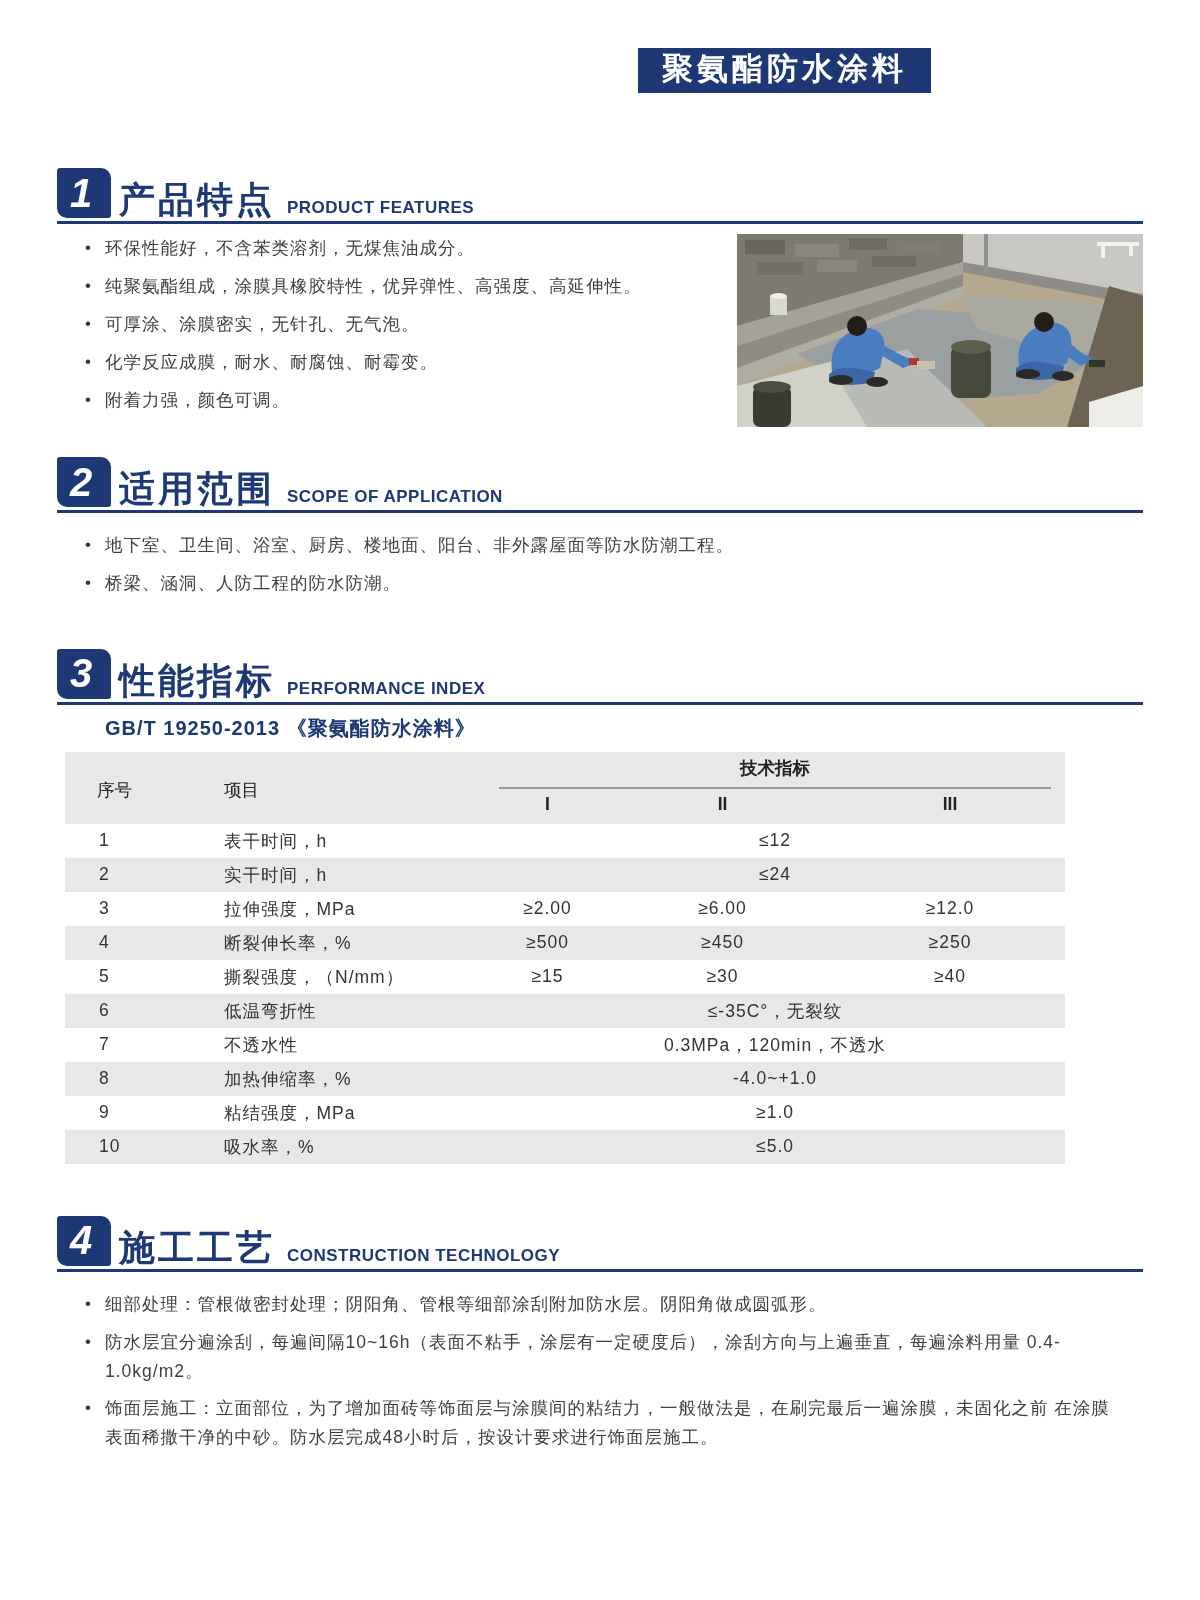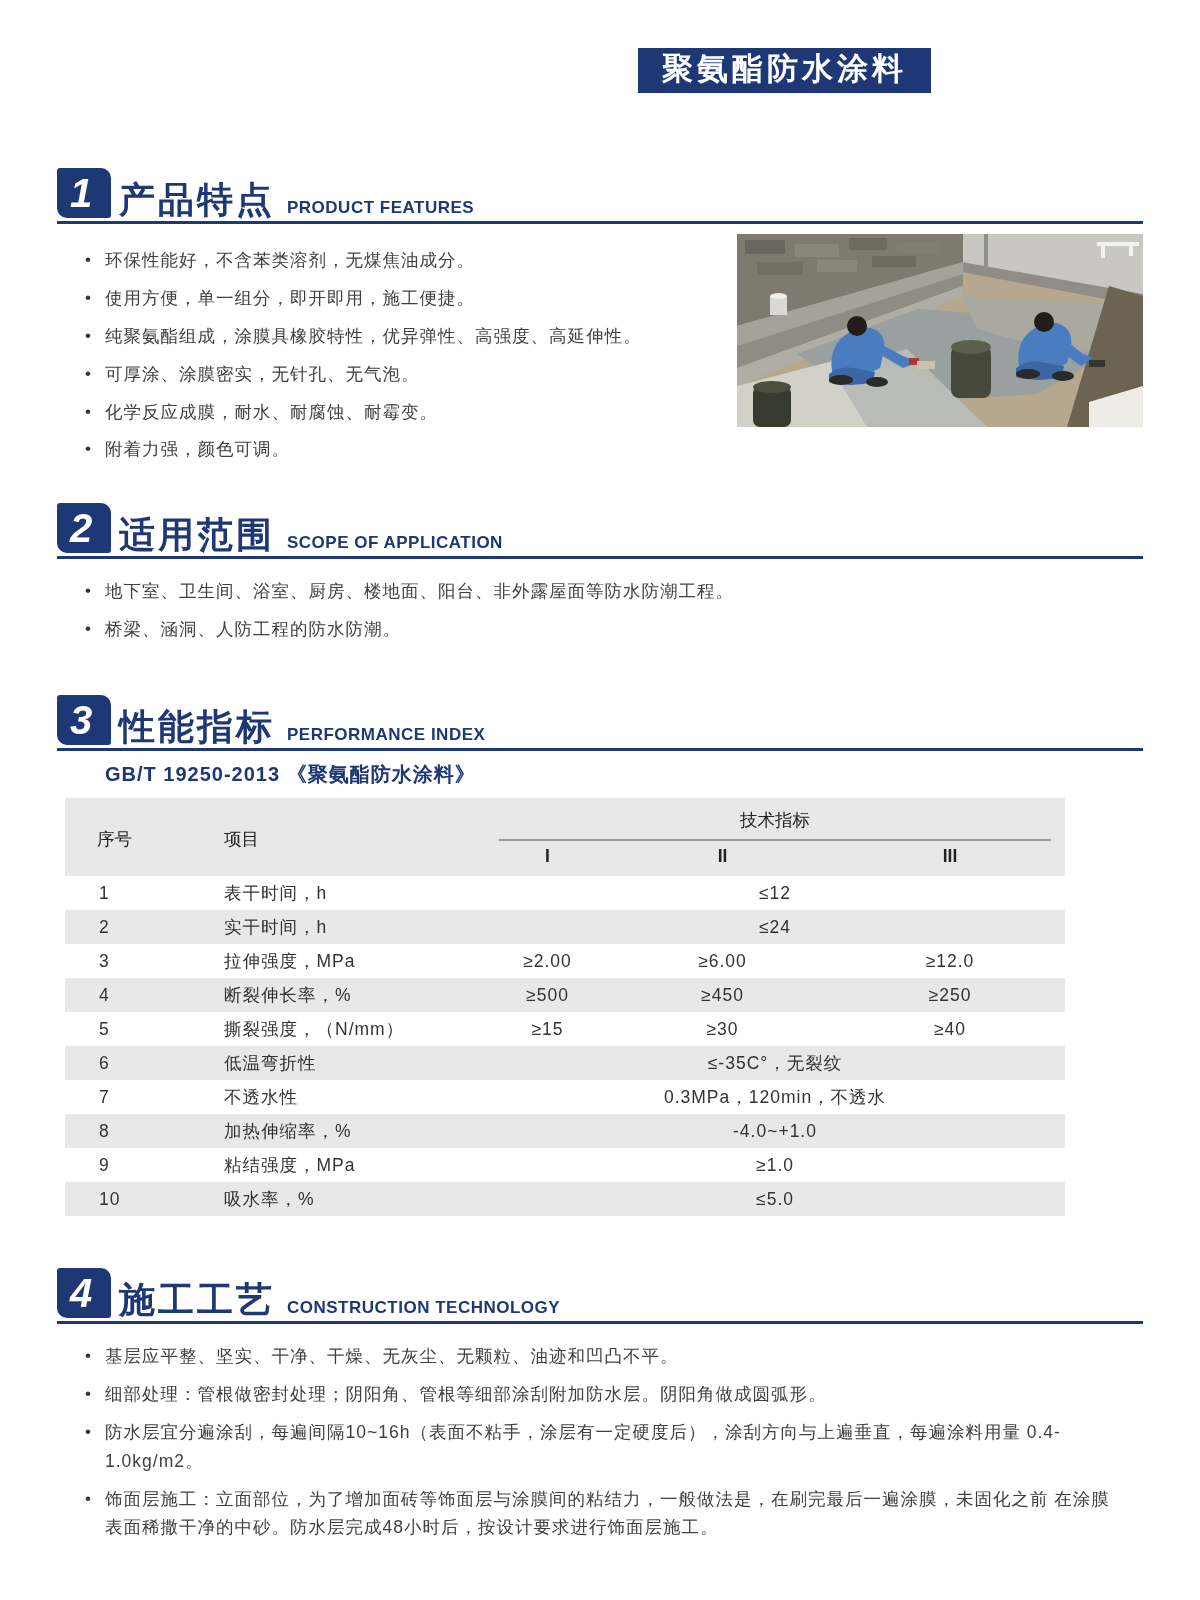--- a/index.html
+++ b/index.html
@@ -48,21 +48,21 @@
   ul.bullets li {
     font-size: 17.5px; color: #3f3f3f; letter-spacing: 1px;
     line-height: 1.65; margin-bottom: 9px;
     padding-left: 20px; position: relative;
   }
   ul.bullets li::before {
     content: "•"; position: absolute; left: 0; top: 0;
     color: #333; font-size: 17px;
   }
   .features-wrap { display: flex; margin-top: 10px; }
-  .features-wrap ul.bullets { margin-top: 12px; flex: 1; }
+  .features-wrap ul.bullets { margin-top: 0; flex: 1; }
   .photo-box { width: 406px; height: 193px; margin-left: 8px; flex: none; }
   .photo-box svg { display: block; width: 406px; height: 193px; }
 
   .spacer-s1 { height: 34px; } 
   .gap-after-features { height: 30px; }
   .gap-after-scope { height: 42px; }
   .gap-after-table { height: 52px; }
   .gap-after-construction { height: 62px; }
 
   
@@ -74,21 +74,21 @@
   
   table.perf { border-collapse: collapse; width: 1000px; margin-left: 8px; table-layout: fixed; }
   table.perf col.c-no { width: 135px; }
   table.perf col.c-item { width: 285px; }
   table.perf col.c-v1 { width: 125px; }
   table.perf col.c-v2 { width: 225px; }
   table.perf col.c-v3 { width: 230px; }
   table.perf thead th { background: #e8e8e8; font-weight: 500; color: #222; font-size: 17.5px; }
   table.perf .th-no { text-align: left; padding: 14px 0 10px 32px; vertical-align: middle; }
   table.perf .th-item { text-align: left; padding: 14px 0 10px 24px; vertical-align: middle; }
-  table.perf .th-tech { padding-top: 10px; font-weight: 400; }
+  table.perf .th-tech { padding-top: 4px; font-weight: 700; }
   table.perf .th-tech .tech-label {
     display: block; text-align: center; padding-bottom: 7px;
     border-bottom: 2px solid #999; margin: 0 14px;
   }
   table.perf .th-grade { text-align: center; font-weight: 700; padding: 5px 0 9px 0; }
   table.perf tbody td {
     height: 34px; font-size: 17.5px; color: #333; letter-spacing: 1px;
     vertical-align: middle;
   }
   table.perf tbody tr:nth-child(even) td { background: #e8e8e8; }
@@ -106,21 +106,20 @@
 
   <div class="spacer-s1"></div>
   <div class="sec-header">
     <div class="num-box">1</div>
     <div class="sec-title-cn">产品特点</div>
     <div class="sec-title-en">PRODUCT FEATURES</div>
   </div>
   <div class="features-wrap">
     <ul class="bullets">
       <li>环保性能好，不含苯类溶剂，无煤焦油成分。</li>
-      <li>使用方便，单一组分，即开即用，施工便捷。</li>
       <li>纯聚氨酯组成，涂膜具橡胶特性，优异弹性、高强度、高延伸性。</li>
       <li>可厚涂、涂膜密实，无针孔、无气泡。</li>
       <li>化学反应成膜，耐水、耐腐蚀、耐霉变。</li>
       <li>附着力强，颜色可调。</li>
     </ul>
     <div class="photo-box">
       <svg viewBox="0 0 406 193" xmlns="http://www.w3.org/2000/svg">
 
         <rect x="0" y="0" width="406" height="193" fill="#b5a88f"></rect>
 
@@ -284,21 +283,20 @@
     </tbody>
   </table>
 
   <div class="gap-after-table"></div>
   <div class="sec-header">
     <div class="num-box">4</div>
     <div class="sec-title-cn">施工工艺</div>
     <div class="sec-title-en">CONSTRUCTION TECHNOLOGY</div>
   </div>
   <ul class="bullets" style="margin-top:18px; margin-right:20px;">
-    <li>基层应平整、坚实、干净、干燥、无灰尘、无颗粒、油迹和凹凸不平。</li>
     <li>细部处理：管根做密封处理；阴阳角、管根等细部涂刮附加防水层。阴阳角做成圆弧形。</li>
     <li>防水层宜分遍涂刮，每遍间隔10~16h（表面不粘手，涂层有一定硬度后），涂刮方向与上遍垂直，每遍涂料用量 0.4-1.0kg/m2。</li>
     <li>饰面层施工：立面部位，为了增加面砖等饰面层与涂膜间的粘结力，一般做法是，在刷完最后一遍涂膜，未固化之前 在涂膜表面稀撒干净的中砂。防水层完成48小时后，按设计要求进行饰面层施工。</li>
   </ul>
 
   <div class="gap-after-construction"></div>
 
 </div>
 
 </body></html>

